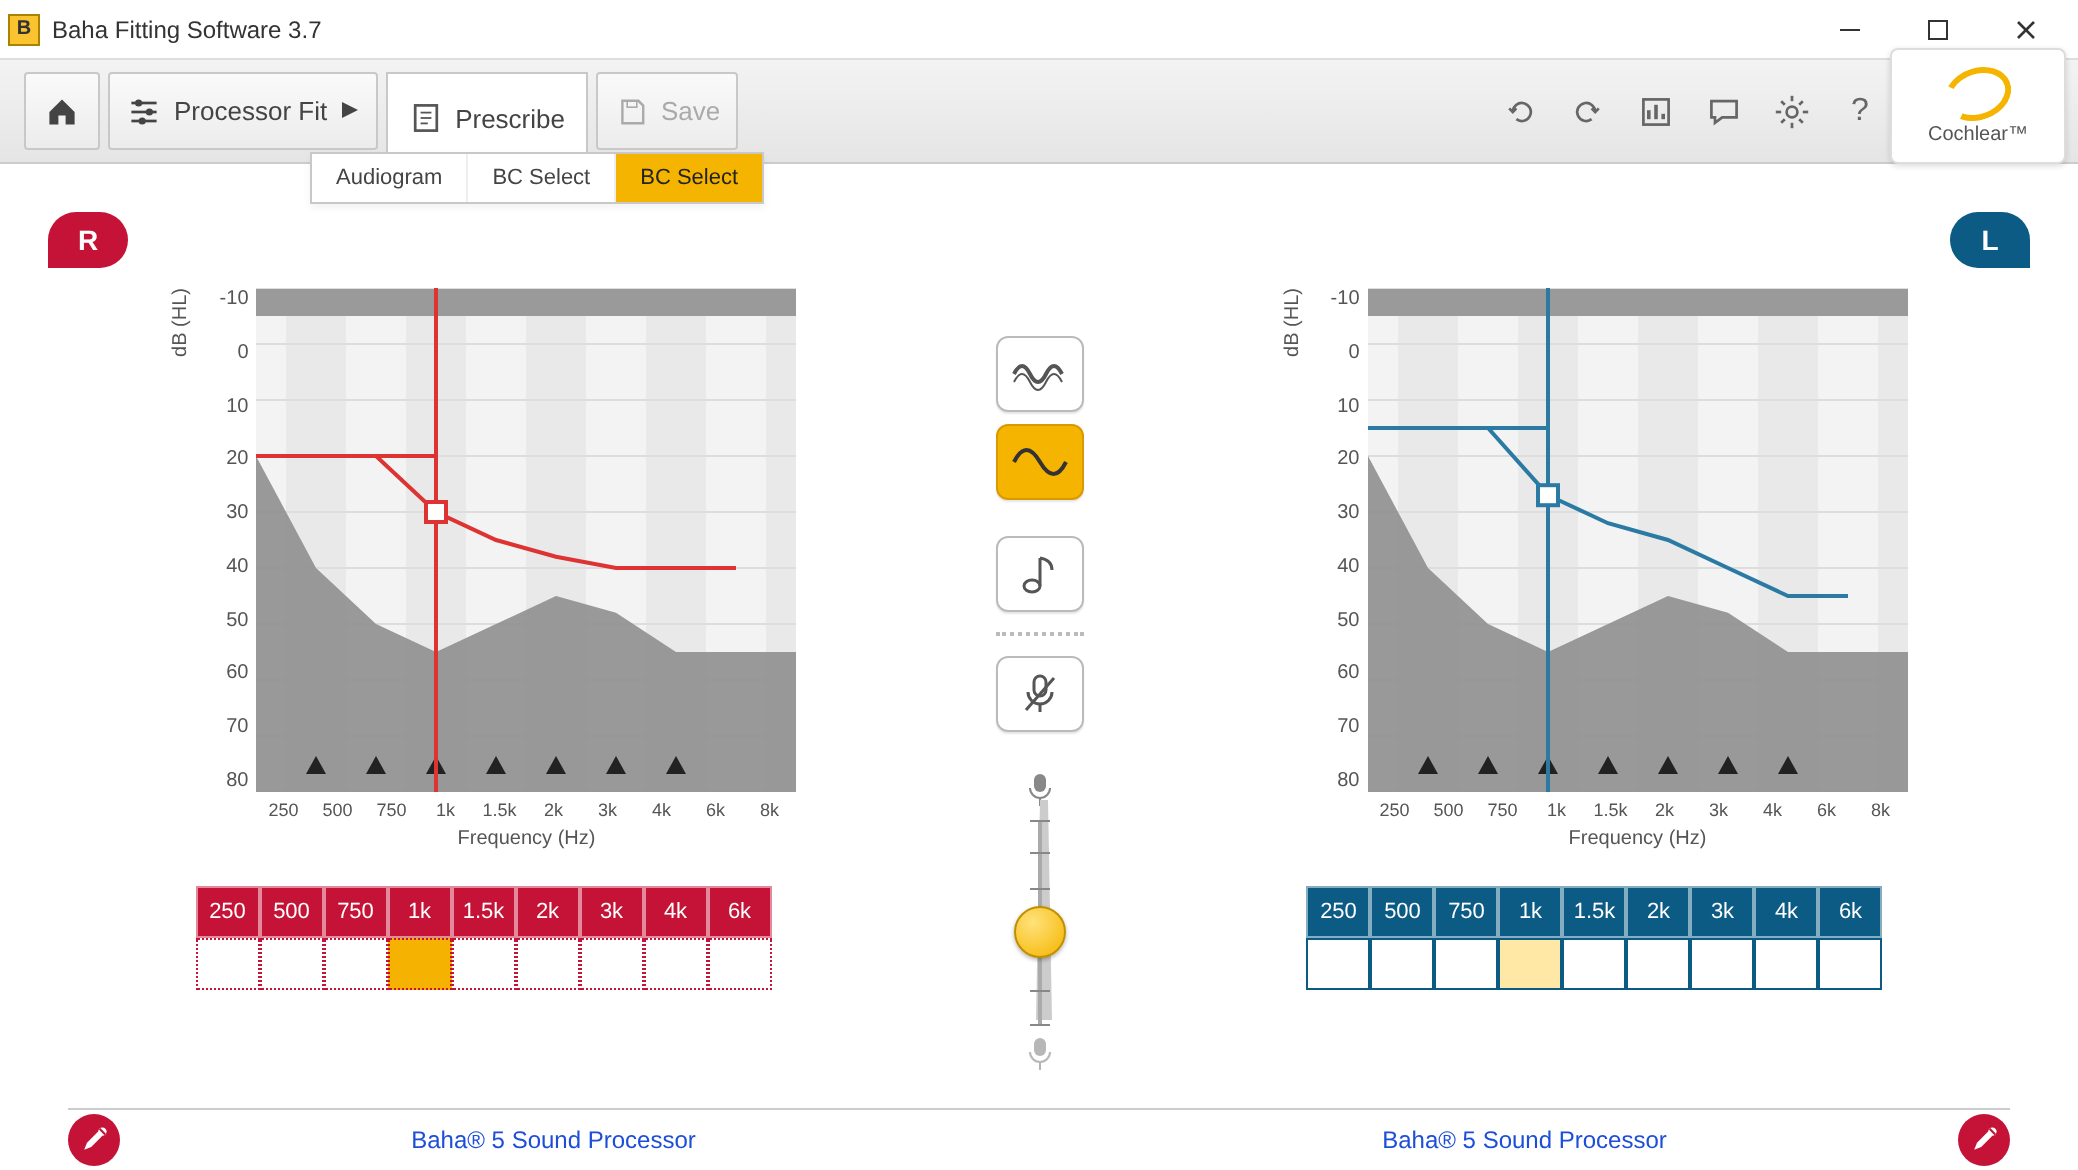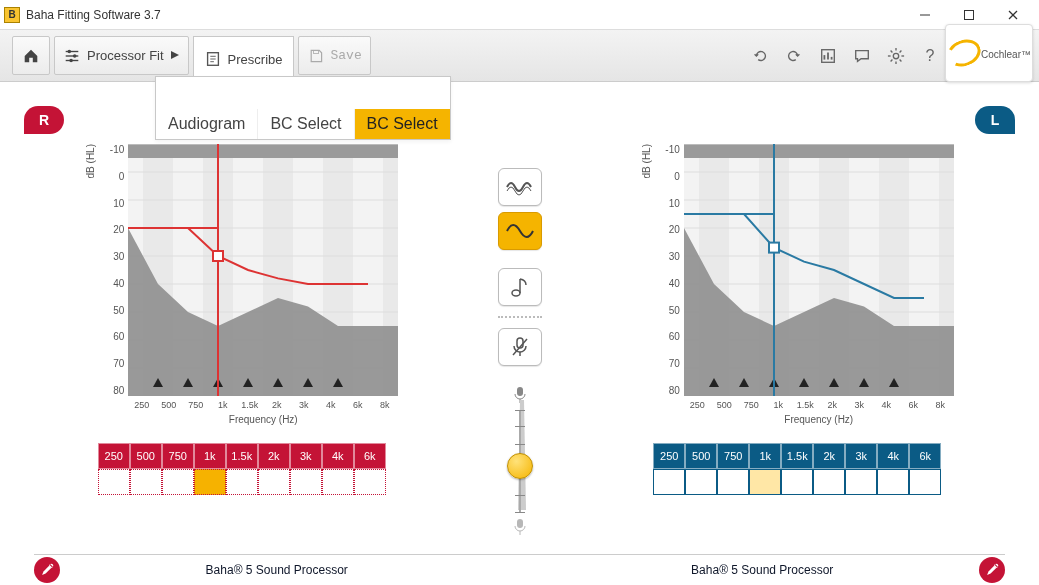--- a/index.html
+++ b/index.html
@@ -53,50 +53,49 @@
   .tb-btn .ico { width:18px; height:18px; display:flex; align-items:center; justify-content:center; }
   .tb-btn.active-tab {
     background:#fff; border:1px solid #ccc; border-bottom:1px solid #fff;
     margin-top:0; margin-bottom:-1px; border-radius:0;
   }
   .tab-host {
     display:flex; align-items:flex-end; margin:6px 2px 0 2px;
   }
   .tab-host .tb-btn { height:46px; border:1px solid #c8c8c8; border-bottom:none; background:linear-gradient(#fafafa,#efefef); }
   .tab-host .tb-btn.active-tab { background:#fff; height:46px; border-bottom:1px solid #fff; }
-  .disabled { color:#aaa;font-family:Liberation Mono, monospace; }
+  .disabled { color:#aaa; }
   .toolbar-right {
     position:absolute; right:100px; top:0; bottom:0; display:flex; align-items:center; gap:16px;
     color:#555;
   }
   .toolbar-right .ricon { width:18px; height:18px; cursor:pointer; display:flex; align-items:center; justify-content:center; }
   .brand-box {
     position:absolute; right:6px; top:-6px;
     width:88px; height:58px; background:#fff; border:1px solid #ddd; border-radius:4px;
-    display:flex; align-items:center; justify-content:center;
+    display:flex; flex-direction:column; align-items:center; justify-content:center;
     box-shadow:0 1px 3px rgba(0,0,0,.15);
   }
   .brand-swirl {
     width:34px; height:26px; border:3px solid #f5b400; border-left-color:transparent;
     border-radius:50% 50% 50% 50%; transform:rotate(-20deg);
   }
   .brand-text { font-size:10px; color:#555; margin-top:2px; }
   
   .subribbon {
     position:absolute;
     left:155px; top:76px;
     border:1px solid #c8c8c8; background:#fff;
     display:flex; align-items:stretch;
     box-shadow:0 2px 4px rgba(0,0,0,.05);
     z-index:10;
   }
   .subribbon .srbtn {
-    padding:6px 12px; font-size:16px; cursor:pointer; color:#444;
+    padding:6px 12px; font-size:11px; cursor:pointer; color:#444;
     border-right:1px solid #eee;
-    margin-top:32px;
   }
   .subribbon .srbtn:last-child{border-right:none;}
   .subribbon .srbtn.active { background:#f5b400; color:#222; }
   
   .content {
     position:absolute; left:0; right:0; top:82px; bottom:0;
     padding:24px 34px 0 34px;
     display:flex;
     gap:10px;
   }
@@ -169,21 +168,21 @@
     display:flex; justify-content:space-between; align-items:center;
   }
   .foot-half { flex:1; display:flex; align-items:center; justify-content:center; position:relative;}
   .edit-badge {
     width:26px; height:26px; border-radius:50%;
     display:flex; align-items:center; justify-content:center; color:#fff; font-size:14px;
     position:absolute;
   }
   .edit-badge.R { background:#c41336; left:0;}
   .edit-badge.L { background:#c41336; right:0;}
-  .device-name { font-size:12px; color:#0f172a; }
+  .device-name { font-size:12px; color:#1d4ed8; }
 </style>
 </head>
 <body>
 
 <div class="titlebar">
   <div class="app-icon">B</div>
   <div class="title">Baha Fitting Software 3.7</div>
   <div class="spacer"></div>
   <div class="winbtn">
     <svg width="12" height="12">

